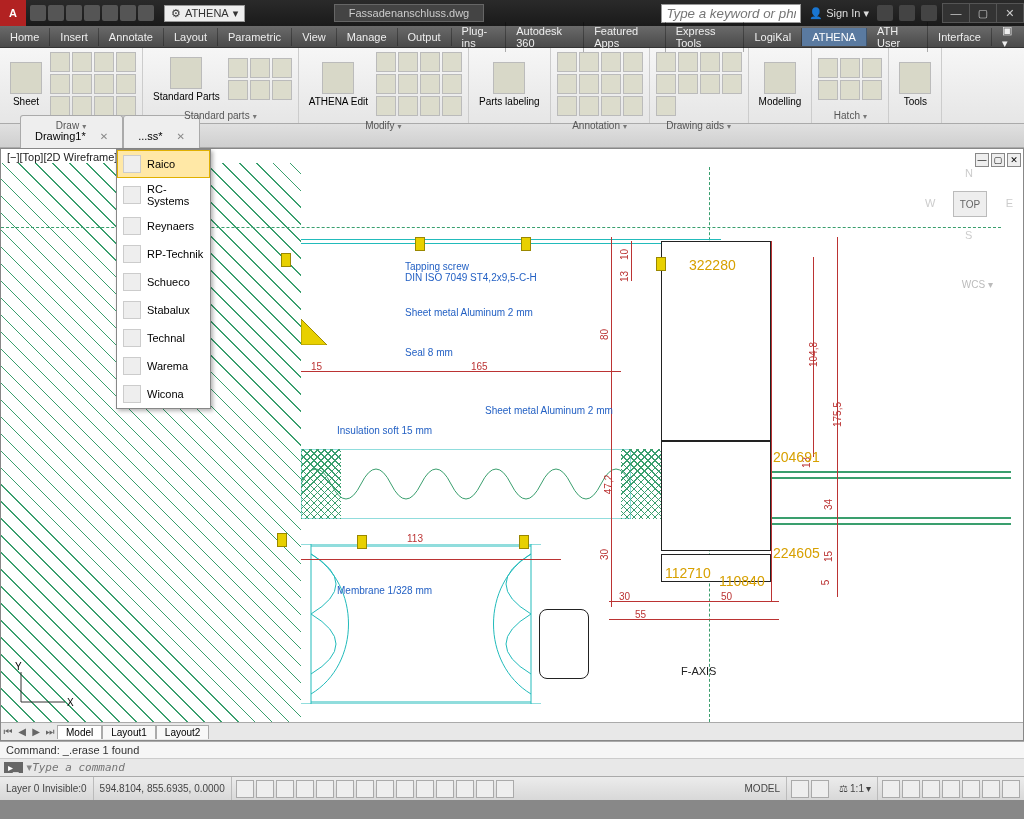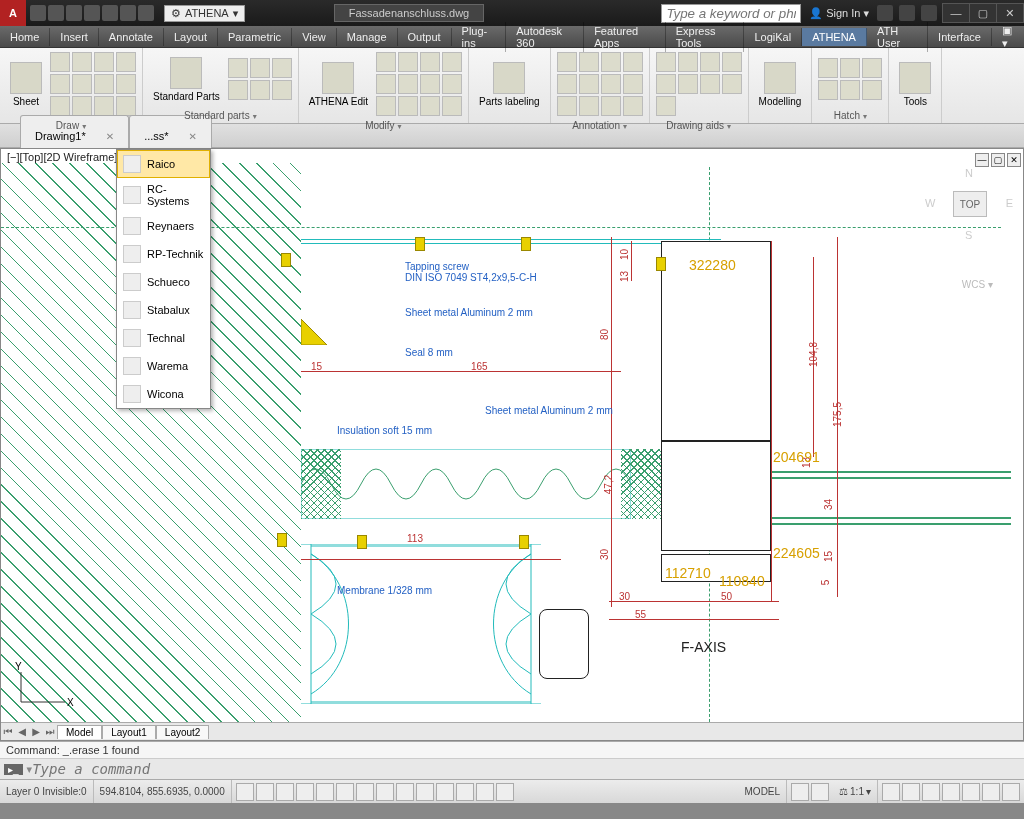--- a/index.html
+++ b/index.html
@@ -33,21 +33,21 @@
 .panel .label.drop::after { content: "▾"; font-size: 8px; margin-left: 3px; color:#777; }
 .bigbtn { display: flex; flex-direction: column; align-items: center; gap: 2px; padding: 2px 4px; }
 .bigbtn .ico { width: 32px; height: 32px; background: #d8d8c8; border: 1px solid #bbb; }
 .bigbtn .txt { font-size: 10px; text-align: center; white-space: nowrap; }
 .grid-ico { display: grid; grid-template-columns: repeat(4, 20px); grid-auto-rows: 20px; gap: 2px; }
 .grid-ico .i { background: #dcdccc; border: 1px solid #bbb; }
 .grid-ico.small { grid-template-columns: repeat(3, 20px); }
 
 
 .doctabs { height: 24px; background: linear-gradient(#e0e0e0,#cfcfcf); border-bottom: 1px solid #aaa; display: flex; align-items: center; padding-left: 20px; gap:0; }
-.doctabs .dtab { padding: 14px 14px; background: #eee; border: 1px solid #aaa; border-bottom:none; border-radius: 3px 3px 0 0; display:flex; align-items:center; gap:20px; }
+.doctabs .dtab { padding: 14px 14px; background: #eee; border: 1px solid #aaa; border-bottom:none; border-radius: 3px 3px 0 0; display:flex; align-items:center; gap:14px; }
 .doctabs .dtab .x { color:#888; font-size:10px; }
 
 
 .drawarea { position: relative; height: 593px; background: #fff; border: 1px solid #888; }
 .viewtitle { position: absolute; top: 2px; left: 4px; font-size: 11px; color: #222; background: rgba(255,255,255,.7); padding:0 2px; }
 .drawarea .nav-cube { position:absolute; top:20px; right:18px; width:70px; height:70px; }
 .nav-cube .dir { position:absolute; color:#ccc; font-size:11px; }
 .nav-cube .top-btn { position:absolute; top:22px; left:18px; width:34px; height:26px; background:#eee; border:1px solid #bbb; display:flex; align-items:center; justify-content:center; font-size:10px; color:#666; }
 .wcs-lbl { position:absolute; top:130px; right:30px; color:#bbb; font-size:10px; }
 
@@ -82,21 +82,21 @@
 .layouttabs { height: 18px; background:#e8e8e8; border-top:1px solid #aaa; display:flex; align-items:center; font-size:10px; }
 .layouttabs .navb { width:14px; text-align:center; color:#666; }
 .layouttabs .lt { padding: 1px 8px; border:1px solid #aaa; background:#f8f8f8; border-bottom:none; }
 .layouttabs .lt.active { background:#fff; }
 
 
 .cmdwrap { background:#e8e8e8; border-top:1px solid #aaa; }
 .cmdhist { background:#f6f6f6; padding:2px 6px; font-family: Liberation Sans, sans-serif; font-size:11px; color:#333; border-bottom:1px solid #ccc; }
 .cmdline { display:flex; align-items:center; padding:2px 4px; }
 .cmdline .prompt { background:#666; color:#fff; padding:0 4px; margin-right:4px; font-size:10px;}
-.cmdline input { flex:1; border:none; background:transparent; font-style:italic; font-family: Consolas, monospace; font-size:14px; color:#888;}
+.cmdline input { flex:1; border:none; background:transparent; font-style:italic; font-family: Consolas, monospace; font-size:11px; color:#888;}
 
 
 .status { height: 24px; background: linear-gradient(#ececec,#d8d8d8); border-top:1px solid #aaa; display:flex; align-items:center; font-size:10px; color:#444; }
 .status .cell { padding: 0 6px; border-right:1px solid #bbb; height:100%; display:flex; align-items:center; gap:2px;}
 .status .icons { display:flex; gap:2px; padding:0 4px; }
 .status .icons span { width:18px; height:18px; border:1px solid #aaa; background:#eee; }
 .status .spacer { flex:1; }
 </style>
 </head>
 <body>
@@ -423,21 +423,21 @@
     <div class="solidH" style="left:608px;top:452px;width:170px"></div>
     <div class="solidH" style="left:608px;top:470px;width:170px"></div>
 
     <div class="label-b" style="left:404px;top:112px;white-space:pre">Tapping screw
 DIN ISO 7049 ST4,2x9,5-C-H</div>
     <div class="label-b" style="left:404px;top:158px">Sheet metal Aluminum 2 mm</div>
     <div class="label-b" style="left:404px;top:198px">Seal 8 mm</div>
     <div class="label-b" style="left:484px;top:256px">Sheet metal Aluminum 2 mm</div>
     <div class="label-b" style="left:336px;top:276px">Insulation soft 15 mm</div>
     <div class="label-b" style="left:336px;top:436px">Membrane 1/328 mm</div>
-    <div style="position:absolute;left:680px;top:490px;font-size:14px;color:#222">F-AXIS</div>
+    <div style="position:absolute;left:680px;top:516px;font-size:11px;color:#222">F-AXIS</div>
 
     <div class="label-r" style="left:310px;top:212px">15</div>
     <div class="label-r" style="left:470px;top:212px">165</div>
     <div class="label-r" style="left:598px;top:180px;transform:rotate(-90deg)">80</div>
     <div class="label-r" style="left:618px;top:122px;transform:rotate(-90deg)">13</div>
     <div class="label-r" style="left:618px;top:100px;transform:rotate(-90deg)">10</div>
     <div class="label-r" style="left:800px;top:200px;transform:rotate(-90deg)">104,8</div>
     <div class="label-r" style="left:824px;top:260px;transform:rotate(-90deg)">175,5</div>
     <div class="label-r" style="left:406px;top:384px">113</div>
     <div class="label-r" style="left:598px;top:330px;transform:rotate(-90deg)">47,2</div>

